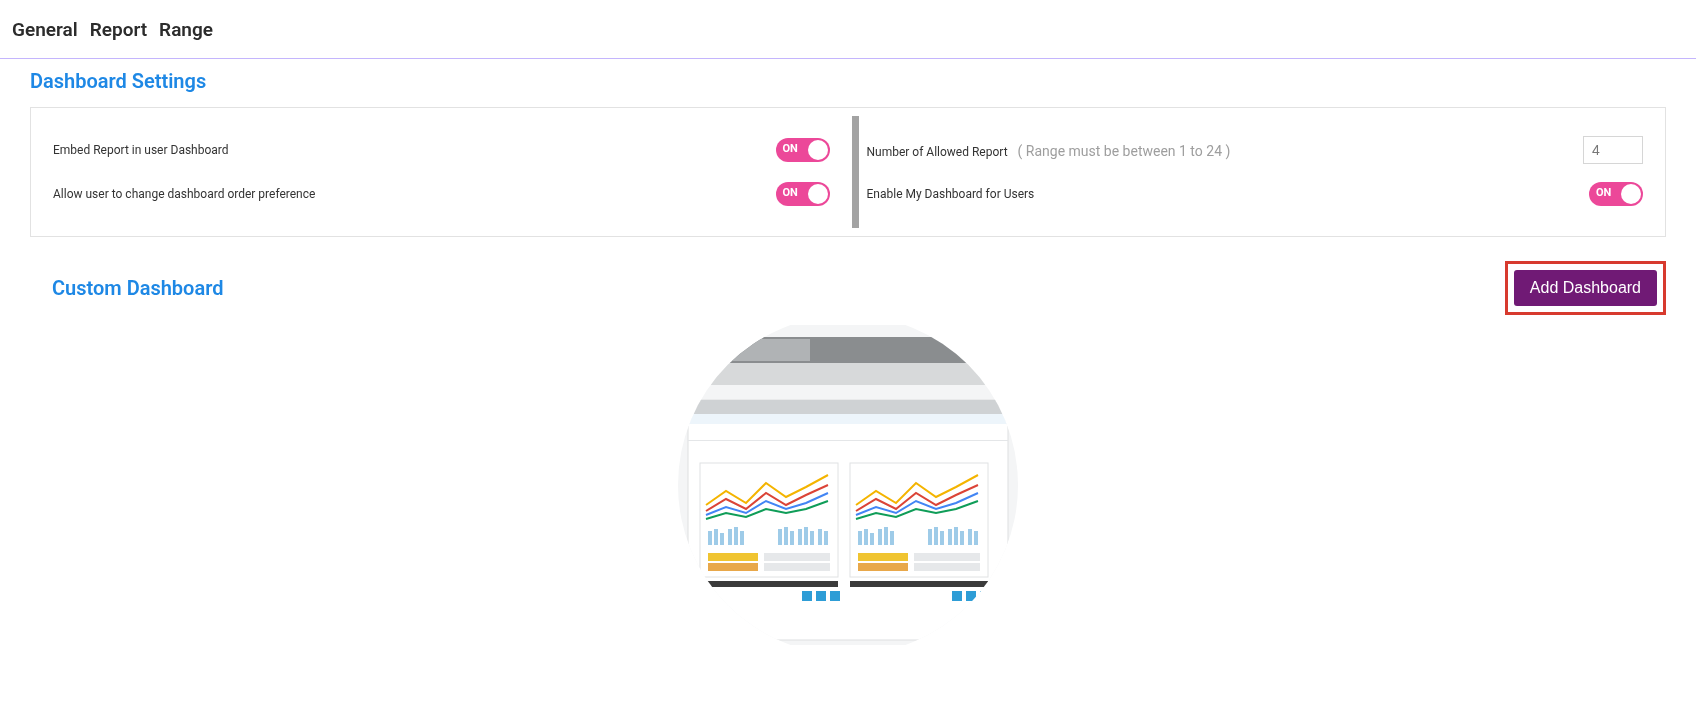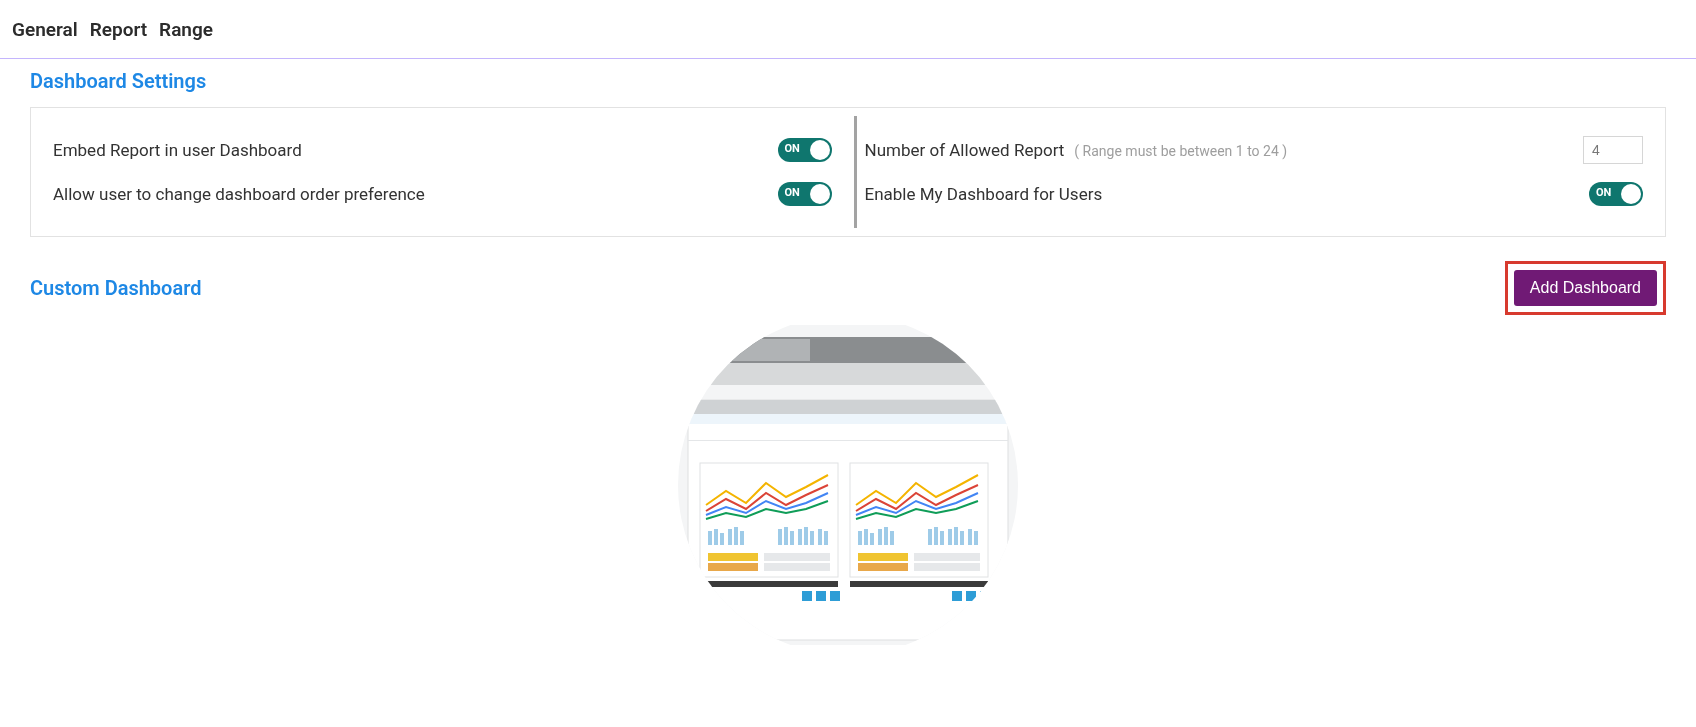--- a/index.html
+++ b/index.html
@@ -36,44 +36,44 @@
       border: 1px solid #e2e2e2;
       margin: 0 30px;
       padding: 8px 0;
       display: flex;
     }
     .settings-col {
       flex: 1;
       padding: 12px 22px;
     }
     .settings-col + .settings-col {
-      border-left: 3px solid #a3a3a3;
+      border-left: 7px solid #a3a3a3;
       padding-left: 8px;
     }
     .setting-row {
       display: flex;
       align-items: center;
       justify-content: space-between;
       padding: 8px 0;
       min-height: 44px;
     }
     .setting-label {
-      font-size: 17px;
+      font-size: 12px;
       color: #333;
     }
     .setting-label-hint {
       color: #9e9e9e;
       font-size: 14px;
       margin-left: 6px;
     }
     .toggle {
       width: 54px;
       height: 24px;
       border-radius: 12px;
-      background: #0f766e;
+      background: #ec4899;
       position: relative;
       cursor: pointer;
       display: inline-block;
     }
     .toggle .knob {
       position: absolute;
       right: 2px;
       top: 2px;
       width: 20px;
       height: 20px;
@@ -99,20 +99,21 @@
     .custom-row {
       display: flex;
       align-items: center;
       justify-content: space-between;
       margin: 24px 30px 6px 30px;
     }
     .custom-title {
       font-size: 20px;
       font-weight: 600;
       color: #1e88e5;
+      margin-left: 22px;
     }
     .highlight-box {
       border: 3px solid #d73a2e;
       padding: 6px;
     }
     .add-btn {
       background: #701a75;
       color: #fff;
       border: none;
       font-size: 16px;

